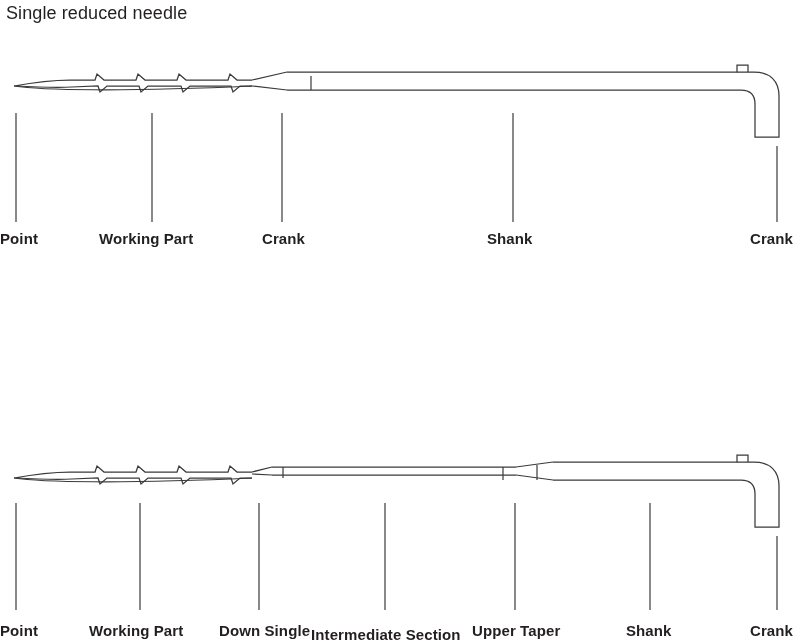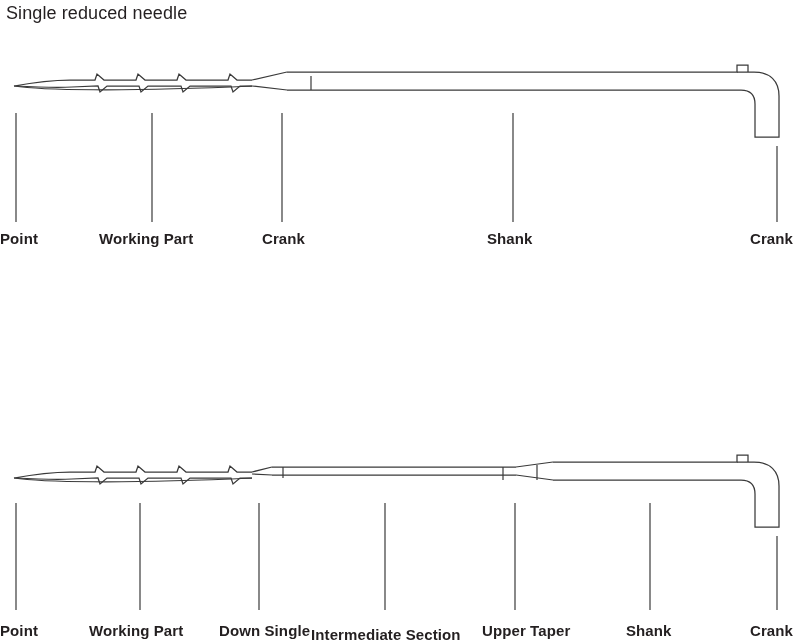--- a/index.html
+++ b/index.html
@@ -126,17 +126,17 @@
     <line class="leader" x1="385" y1="93" x2="385" y2="200"></line>
     <line class="leader" x1="515" y1="93" x2="515" y2="200"></line>
     <line class="leader" x1="650" y1="93" x2="650" y2="200"></line>
     <line class="leader" x1="777" y1="126" x2="777" y2="200"></line>
   </svg>
 
   <div class="label" style="left:0px;top:622px;">Point</div>
   <div class="label" style="left:89px;top:622px;">Working Part</div>
   <div class="label" style="left:219px;top:622px;">Down Single</div>
   <div class="label" style="left:311px;top:589px;margin-top:37px;">Intermediate Section</div>
-  <div class="label" style="left:482px;top:622px;">Upper Taper</div>
+  <div class="label" style="left:472px;top:622px;">Upper Taper</div>
   <div class="label" style="left:626px;top:622px;">Shank</div>
   <div class="label" style="left:750px;top:622px;">Crank</div>
 
 </div>
 
 </body></html>

